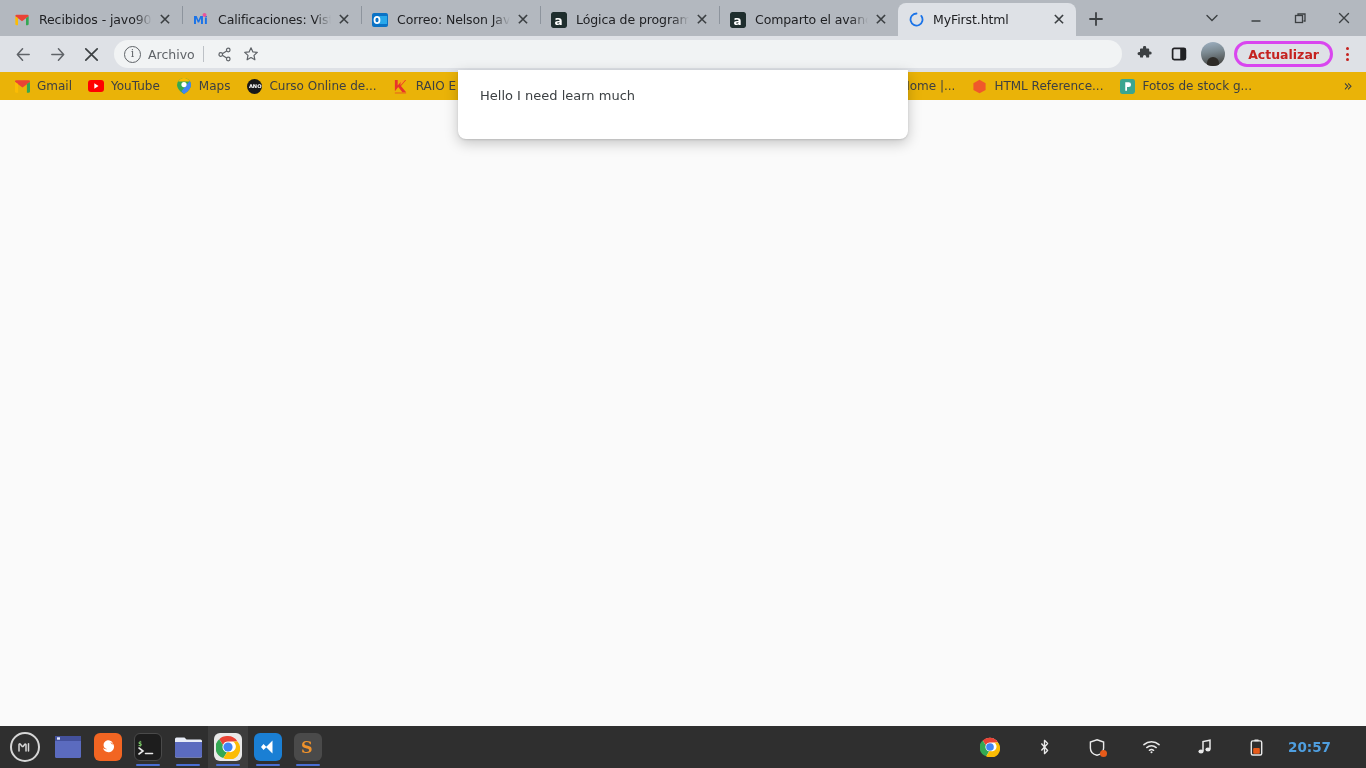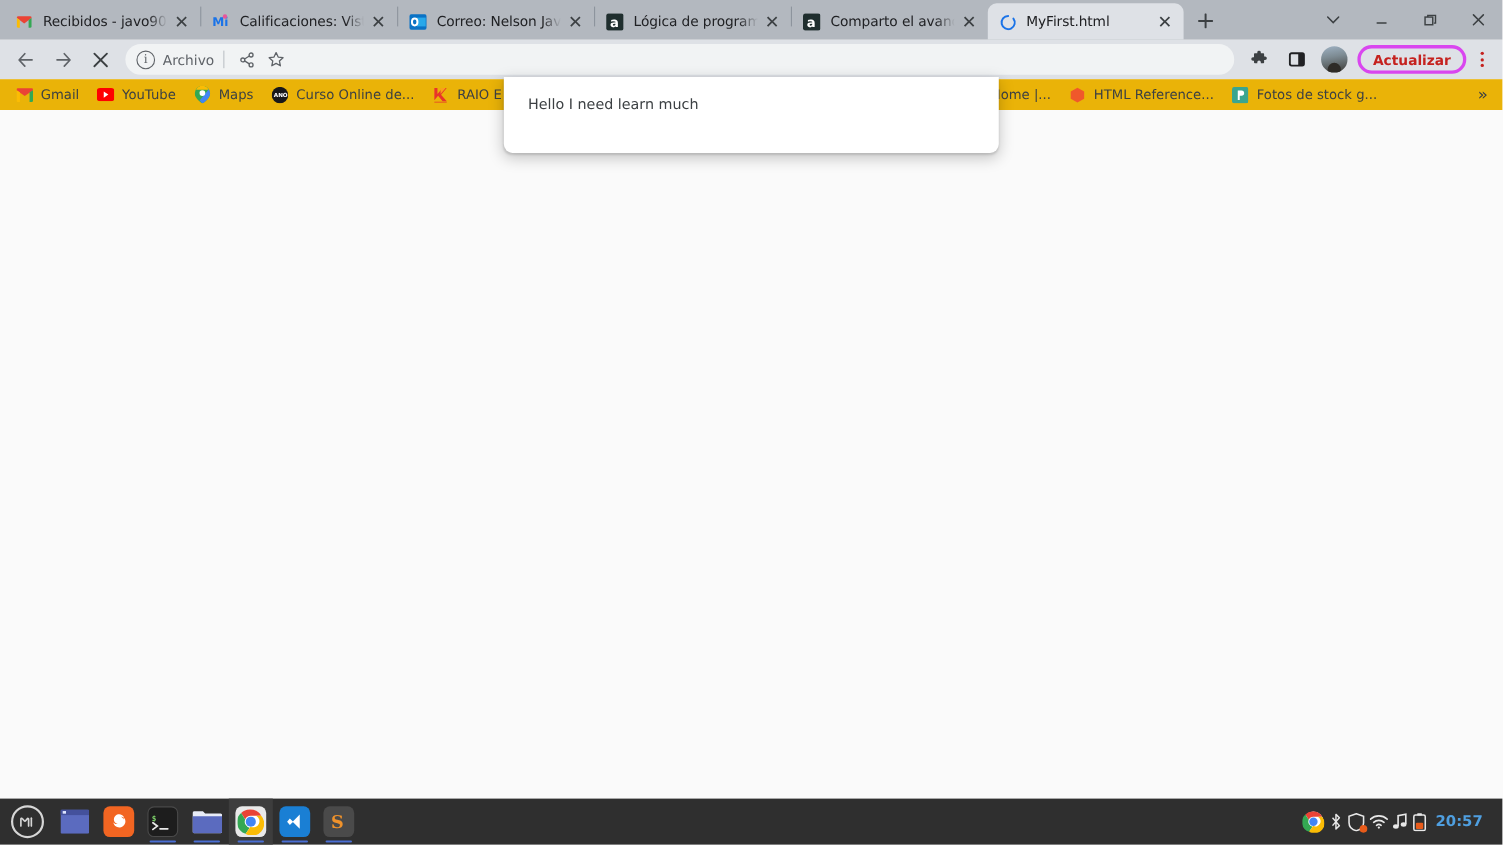--- a/index.html
+++ b/index.html
@@ -20,21 +20,21 @@
     height:33px; width:178px; display:flex; align-items:center;
     padding:0 8px 0 10px; position:relative; flex:0 0 auto;
     border-radius:8px 8px 0 0;
   }
   .tab.inactive { color:#2b2b2b; }
   .tab.active {
     background:#dee1e6; box-shadow:0 0 0 0 transparent;
   }
   .tab .favicon {
     width:16px; height:16px; flex:0 0 16px; margin-right:9px;
-    display:flex; align-items:flex-end; justify-content:center;
+    display:flex; align-items:center; justify-content:center;
     font-size:11px; font-weight:bold; border-radius:2px; overflow:hidden;
   }
   .tab .tab-title {
     flex:1 1 auto; font-size:12.5px; white-space:nowrap; overflow:hidden;
     color:#202124; letter-spacing:-0.1px;
     -webkit-mask-image:linear-gradient(to right,#000 85%,transparent 100%);
     mask-image:linear-gradient(to right,#000 85%,transparent 100%);
   }
   .tab .tab-close {
     width:18px; height:18px; flex:0 0 18px; margin-left:4px;
@@ -173,21 +173,21 @@
   .tbapp .ic {
     width:28px; height:28px; border-radius:6px; display:flex;
     align-items:center; justify-content:center; overflow:hidden;
     position:relative; font-weight:bold;
   }
   .tbapp.running:after {
     content:""; position:absolute; bottom:2px; left:8px; right:8px;
     height:2.5px; background:#4a6fd4; border-radius:2px;
   }
   .tray { margin-left:auto; display:flex; align-items:center; padding-right:10px; }
-  .tray > div { margin:0 2px; display:flex; align-items:center; justify-content:center; }
+  .tray > div { margin:0 19px; display:flex; align-items:center; justify-content:center; }
   .clock { color:#4f9fe0; font-size:13.5px; font-weight:bold; margin-left:6px !important; }
 </style>
 </head>
 <body>
 
 <div class="tabstrip">
 
   <div class="tab inactive">
     <span class="favicon">
       <svg width="16" height="16" viewBox="0 0 24 24">

